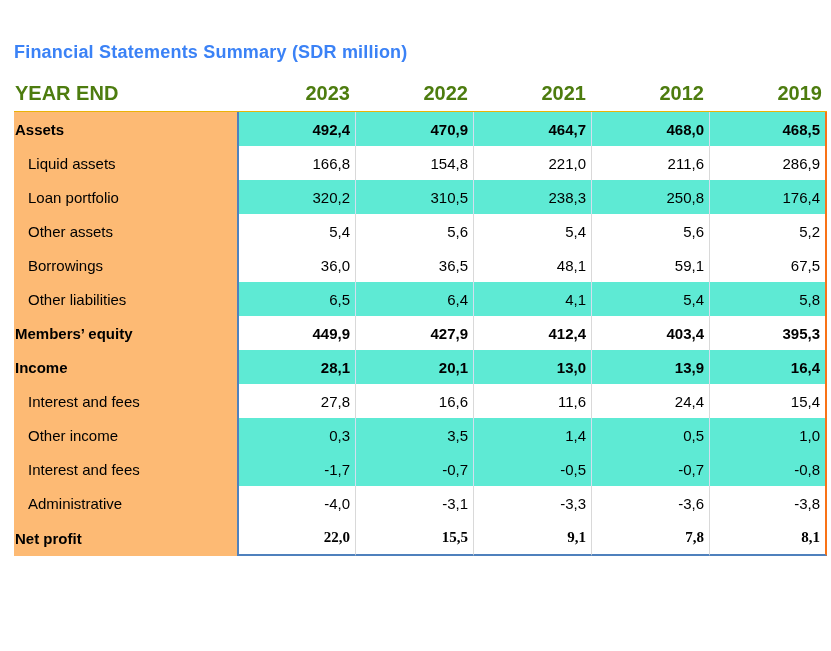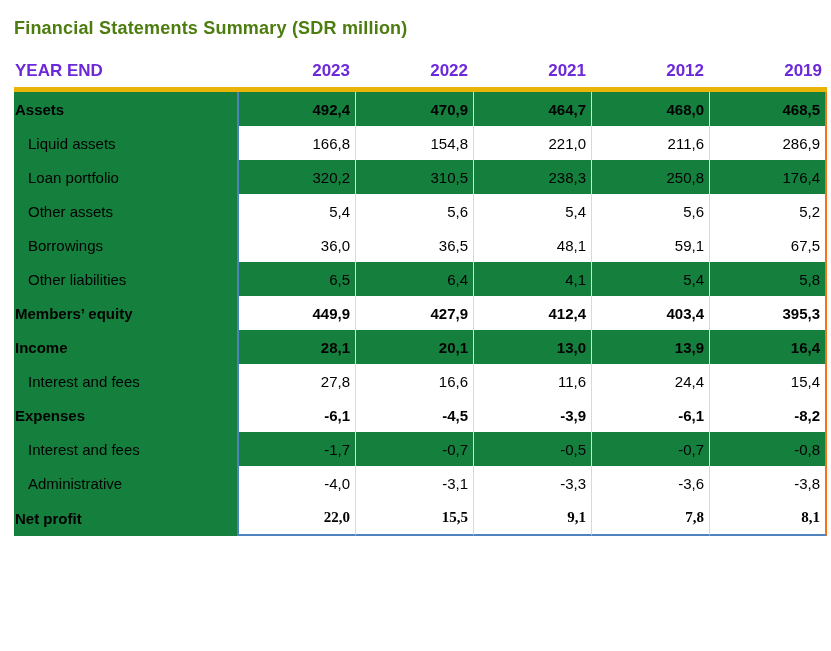--- a/index.html
+++ b/index.html
@@ -12,74 +12,74 @@
     font-family: "Liberation Sans", sans-serif;
   }
   .page {
     position: relative;
     width: 831px;
     height: 651px;
     background: #ffffff;
   }
   h1.title {
     margin: 0;
-    padding: 18px 0 0 14px;
+    padding: 42px 0 0 14px;
     font-size: 18px;
     font-weight: bold;
-    color: #4d7c0f;
+    color: #3b82f6;
     letter-spacing: 0.2px;
   }
   table.fin {
     border-collapse: separate;
     border-spacing: 0;
     table-layout: fixed;
     width: 813px;
     margin: 13px 0 0 14px;
   }
   col.label-col { width: 223px; }
   col.year-col  { width: 118px; }
 
   thead th {
     height: 29px;
     vertical-align: bottom;
-    font-size: 17px;
+    font-size: 20px;
     font-weight: bold;
-    color: #6d28d9;
+    color: #4d7c0f;
     padding: 0 5px 6px 0;
     text-align: right;
-    border-bottom: 5px solid #eab308;
+    border-bottom: 1px solid #eab308;
   }
   thead th.label-h {
     text-align: left;
     padding: 0 0 6px 1px;
   }
 
   tbody td {
     height: 34px;
     font-size: 15px;
     color: #000000;
     vertical-align: middle;
     padding: 0;
     overflow: hidden;
     white-space: nowrap;
   }
-  td.label { padding-left: 1px; background: #15803d; }
+  td.label { padding-left: 1px; background: #fdba74; }
   td.label.indent { padding-left: 14px; }
   tr.section td { font-weight: bold; }
 
   td.val {
     text-align: right;
     padding-right: 5px;
     border-left: 1px solid #D9D9D9;
     background: #ffffff;
   }
   td.val.first-col { border-left: 2px solid #4F81BD; }
   td.val.last-col  { border-right: 2px solid #f97316; }
 
-  tr.band td.val { background: #15803d; border-left-color: #D3DFEE; }
+  tr.band td.val { background: #5eead4; border-left-color: #D3DFEE; }
   tr.band td.val.first-col { border-left-color: #4F81BD; }
   tr.last td.val { border-bottom: 2px solid #4F81BD; font-family: Liberation Serif, serif; }
 </style>
 </head>
 <body>
 
 <div class="page">
 
   <h1 class="title">Financial Statements Summary (SDR million)</h1>
 
@@ -168,27 +168,27 @@
       <td class="val last-col">16,4</td>
     </tr>
         <tr>
       <td class="label indent">Interest and fees</td>
       <td class="val first-col">27,8</td>
       <td class="val">16,6</td>
       <td class="val">11,6</td>
       <td class="val">24,4</td>
       <td class="val last-col">15,4</td>
     </tr>
-        <tr class="section">
-      <td class="label">Expenses</td>
-      <td class="val first-col">-6,1</td>
-      <td class="val">-4,5</td>
-      <td class="val">-3,9</td>
-      <td class="val">-6,1</td>
-      <td class="val last-col">-8,2</td>
+        <tr class="band">
+      <td class="label indent">Other income</td>
+      <td class="val first-col">0,3</td>
+      <td class="val">3,5</td>
+      <td class="val">1,4</td>
+      <td class="val">0,5</td>
+      <td class="val last-col">1,0</td>
     </tr>
         <tr class="band">
       <td class="label indent">Interest and fees</td>
       <td class="val first-col">-1,7</td>
       <td class="val">-0,7</td>
       <td class="val">-0,5</td>
       <td class="val">-0,7</td>
       <td class="val last-col">-0,8</td>
     </tr>
         <tr>

